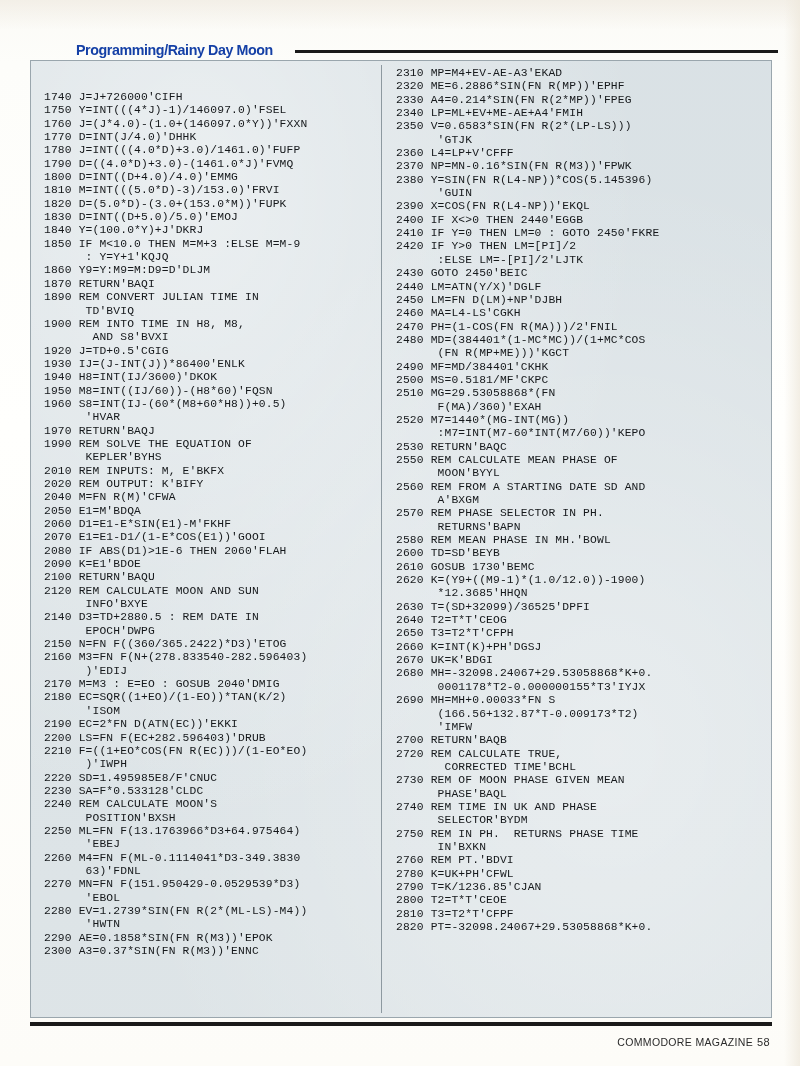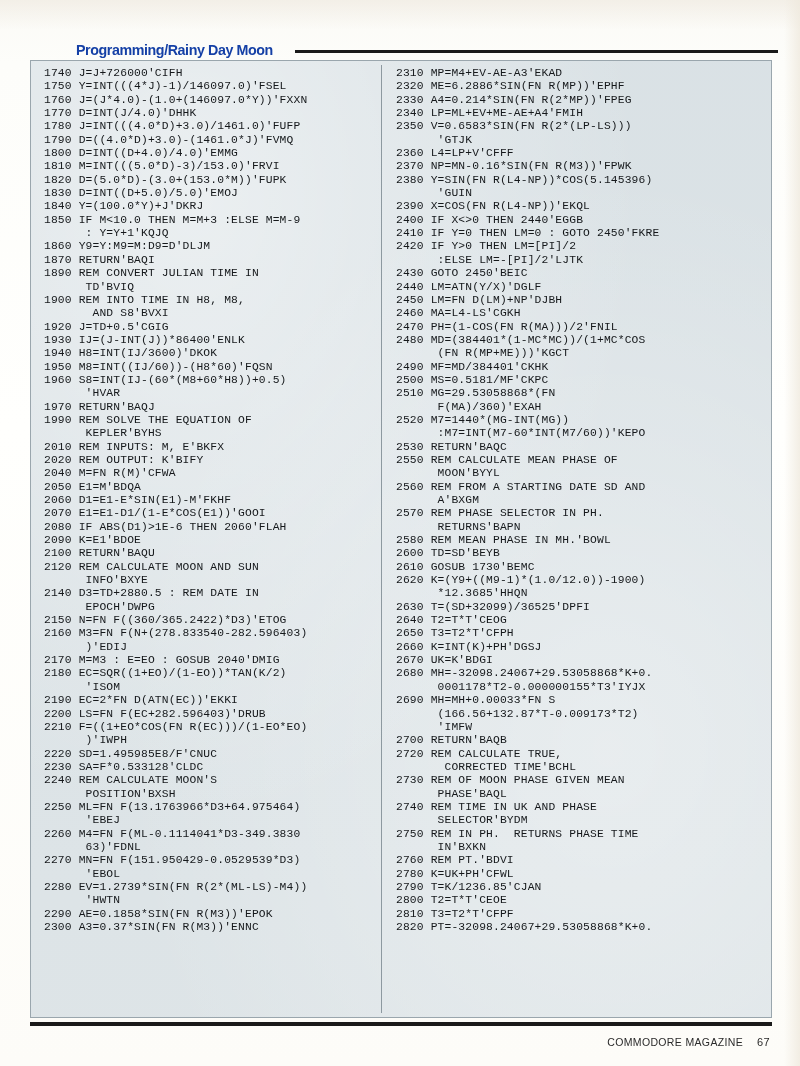--- a/index.html
+++ b/index.html
@@ -96,20 +96,21 @@
 
   .col {
     position: relative;
     z-index: 2;
     padding: 6px 0 0 0;
     box-sizing: border-box;
   }
   .col-left {
     width: 350px;
     padding-left: 13px;
+    margin-top: 24px;
   }
   .col-divider {
     width: 1px;
     background: #8d99a0;
     margin: 4px 0 4px 0;
     position: relative;
     z-index: 2;
   }
   .col-right {
     flex: 1 1 auto;
@@ -137,21 +138,21 @@
     width: 742px;
     height: 4px;
     background: #1a1a1a;
   }
   .footer {
     position: absolute;
     right: 30px;
     top: 1036px;
     display: flex;
     align-items: baseline;
-    gap: 14px;
+    gap: 4px;
     color: #2a2a2a;
     font-family: "Liberation Sans", sans-serif;
     font-size: 10.5px;
     letter-spacing: 0.35px;
   }
   .footer-page {
     font-size: 11px;
   }
 </style>
 </head>
@@ -172,15 +173,15 @@
     </div>
     <div class="col-divider"></div>
     <div class="col col-right">
       <div class="code"><span class="ln">2310 MP=M4+EV-AE-A3'EKAD</span><span class="ln">2320 ME=6.2886*SIN(FN R(MP))'EPHF</span><span class="ln">2330 A4=0.214*SIN(FN R(2*MP))'FPEG</span><span class="ln">2340 LP=ML+EV+ME-AE+A4'FMIH</span><span class="ln">2350 V=0.6583*SIN(FN R(2*(LP-LS)))</span><span class="ln">      'GTJK</span><span class="ln">2360 L4=LP+V'CFFF</span><span class="ln">2370 NP=MN-0.16*SIN(FN R(M3))'FPWK</span><span class="ln">2380 Y=SIN(FN R(L4-NP))*COS(5.145396)</span><span class="ln">      'GUIN</span><span class="ln">2390 X=COS(FN R(L4-NP))'EKQL</span><span class="ln">2400 IF X&lt;&gt;0 THEN 2440'EGGB</span><span class="ln">2410 IF Y=0 THEN LM=0 : GOTO 2450'FKRE</span><span class="ln">2420 IF Y&gt;0 THEN LM=[PI]/2</span><span class="ln">      :ELSE LM=-[PI]/2'LJTK</span><span class="ln">2430 GOTO 2450'BEIC</span><span class="ln">2440 LM=ATN(Y/X)'DGLF</span><span class="ln">2450 LM=FN D(LM)+NP'DJBH</span><span class="ln">2460 MA=L4-LS'CGKH</span><span class="ln">2470 PH=(1-COS(FN R(MA)))/2'FNIL</span><span class="ln">2480 MD=(384401*(1-MC*MC))/(1+MC*COS</span><span class="ln">      (FN R(MP+ME)))'KGCT</span><span class="ln">2490 MF=MD/384401'CKHK</span><span class="ln">2500 MS=0.5181/MF'CKPC</span><span class="ln">2510 MG=29.53058868*(FN</span><span class="ln">      F(MA)/360)'EXAH</span><span class="ln">2520 M7=1440*(MG-INT(MG))</span><span class="ln">      :M7=INT(M7-60*INT(M7/60))'KEPO</span><span class="ln">2530 RETURN'BAQC</span><span class="ln">2550 REM CALCULATE MEAN PHASE OF</span><span class="ln">      MOON'BYYL</span><span class="ln">2560 REM FROM A STARTING DATE SD AND</span><span class="ln">      A'BXGM</span><span class="ln">2570 REM PHASE SELECTOR IN PH.</span><span class="ln">      RETURNS'BAPN</span><span class="ln">2580 REM MEAN PHASE IN MH.'BOWL</span><span class="ln">2600 TD=SD'BEYB</span><span class="ln">2610 GOSUB 1730'BEMC</span><span class="ln">2620 K=(Y9+((M9-1)*(1.0/12.0))-1900)</span><span class="ln">      *12.3685'HHQN</span><span class="ln">2630 T=(SD+32099)/36525'DPFI</span><span class="ln">2640 T2=T*T'CEOG</span><span class="ln">2650 T3=T2*T'CFPH</span><span class="ln">2660 K=INT(K)+PH'DGSJ</span><span class="ln">2670 UK=K'BDGI</span><span class="ln">2680 MH=-32098.24067+29.53058868*K+0.</span><span class="ln">      0001178*T2-0.000000155*T3'IYJX</span><span class="ln">2690 MH=MH+0.00033*FN S</span><span class="ln">      (166.56+132.87*T-0.009173*T2)</span><span class="ln">      'IMFW</span><span class="ln">2700 RETURN'BAQB</span><span class="ln">2720 REM CALCULATE TRUE,</span><span class="ln">       CORRECTED TIME'BCHL</span><span class="ln">2730 REM OF MOON PHASE GIVEN MEAN</span><span class="ln">      PHASE'BAQL</span><span class="ln">2740 REM TIME IN UK AND PHASE</span><span class="ln">      SELECTOR'BYDM</span><span class="ln">2750 REM IN PH.  RETURNS PHASE TIME</span><span class="ln">      IN'BXKN</span><span class="ln">2760 REM PT.'BDVI</span><span class="ln">2780 K=UK+PH'CFWL</span><span class="ln">2790 T=K/1236.85'CJAN</span><span class="ln">2800 T2=T*T'CEOE</span><span class="ln">2810 T3=T2*T'CFPF</span><span class="ln">2820 PT=-32098.24067+29.53058868*K+0.</span></div>
     </div>
   </div>
 
   <div class="footer-rule"></div>
   <div class="footer">
     <span>COMMODORE MAGAZINE</span>
-    <span class="footer-page">67</span>
+    <span class="footer-page">58</span>
   </div>
 </div>
 
 </body></html>

